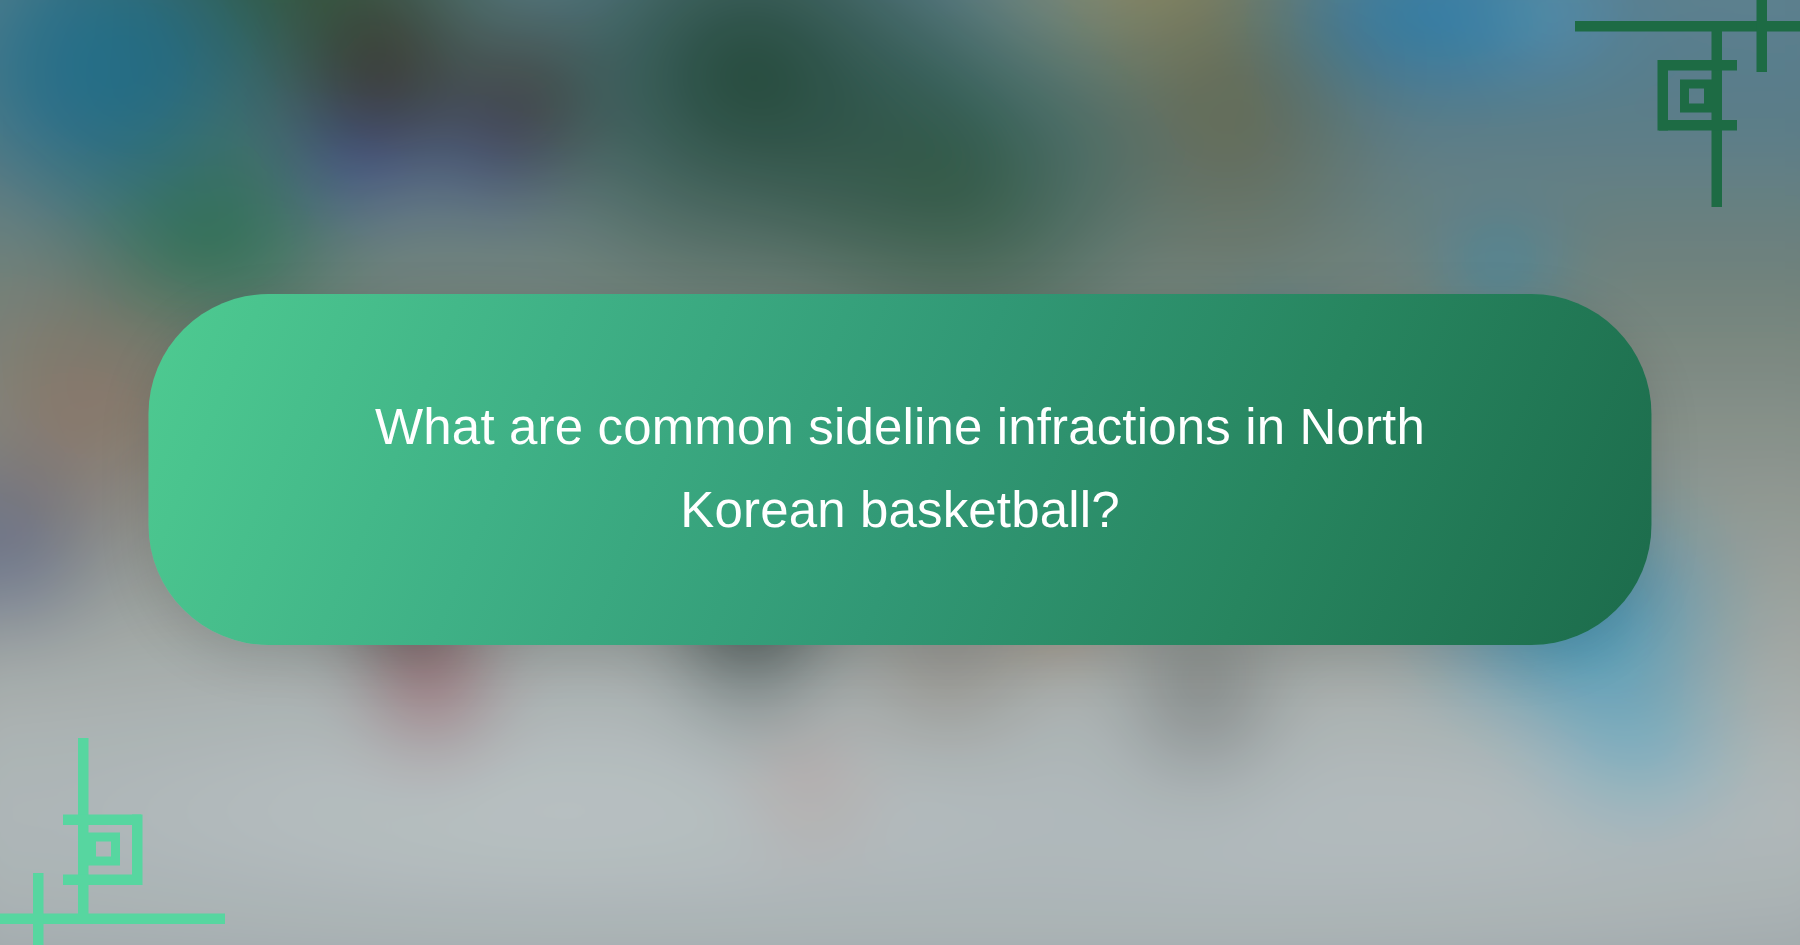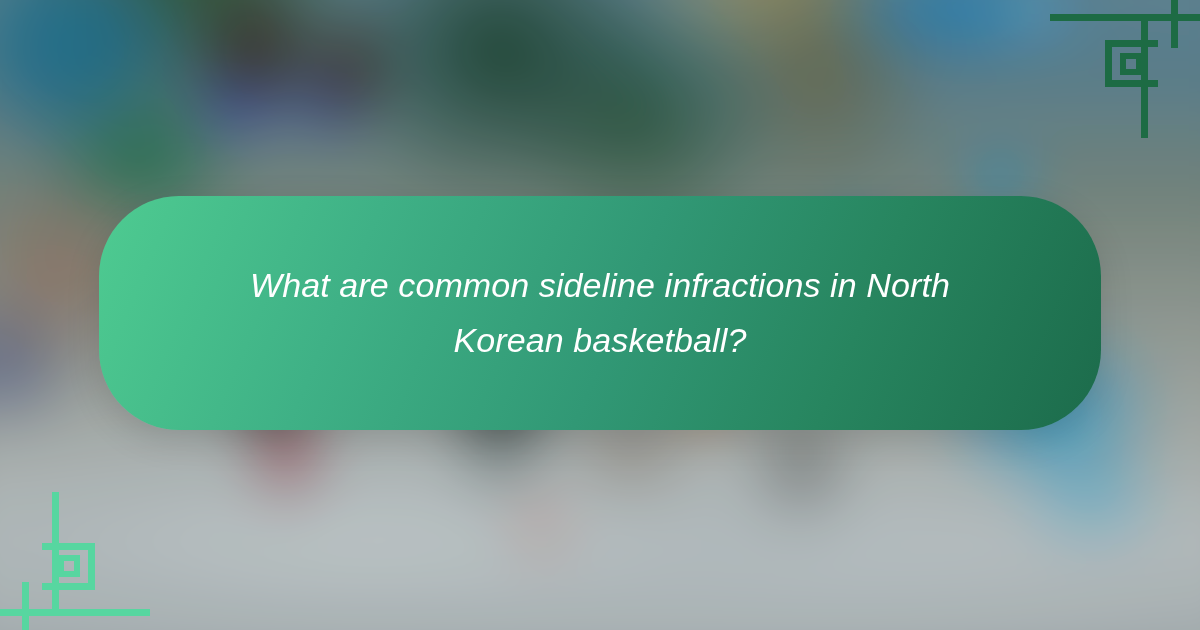--- a/index.html
+++ b/index.html
@@ -109,21 +109,20 @@
     left: 99px;
     top: 196px;
     width: 1002px;
     height: 234px;
     border-radius: 80px;
     background: linear-gradient(113deg, #4ecb91 0%, #3fb186 26%, #319875 52%, #27855f 74%, #1c6b4b 100%);
     display: flex;
     align-items: center;
     justify-content: center;
     box-shadow: 0 10px 34px rgba(0, 0, 0, .13);
-    font-style: italic;
   }
   .card-title {
     color: #ffffff;
     font-size: 34px;
     line-height: 1.62;
     font-weight: 400;
     text-align: center;
     letter-spacing: .1px;
     max-width: 730px;
     padding: 0 40px;

